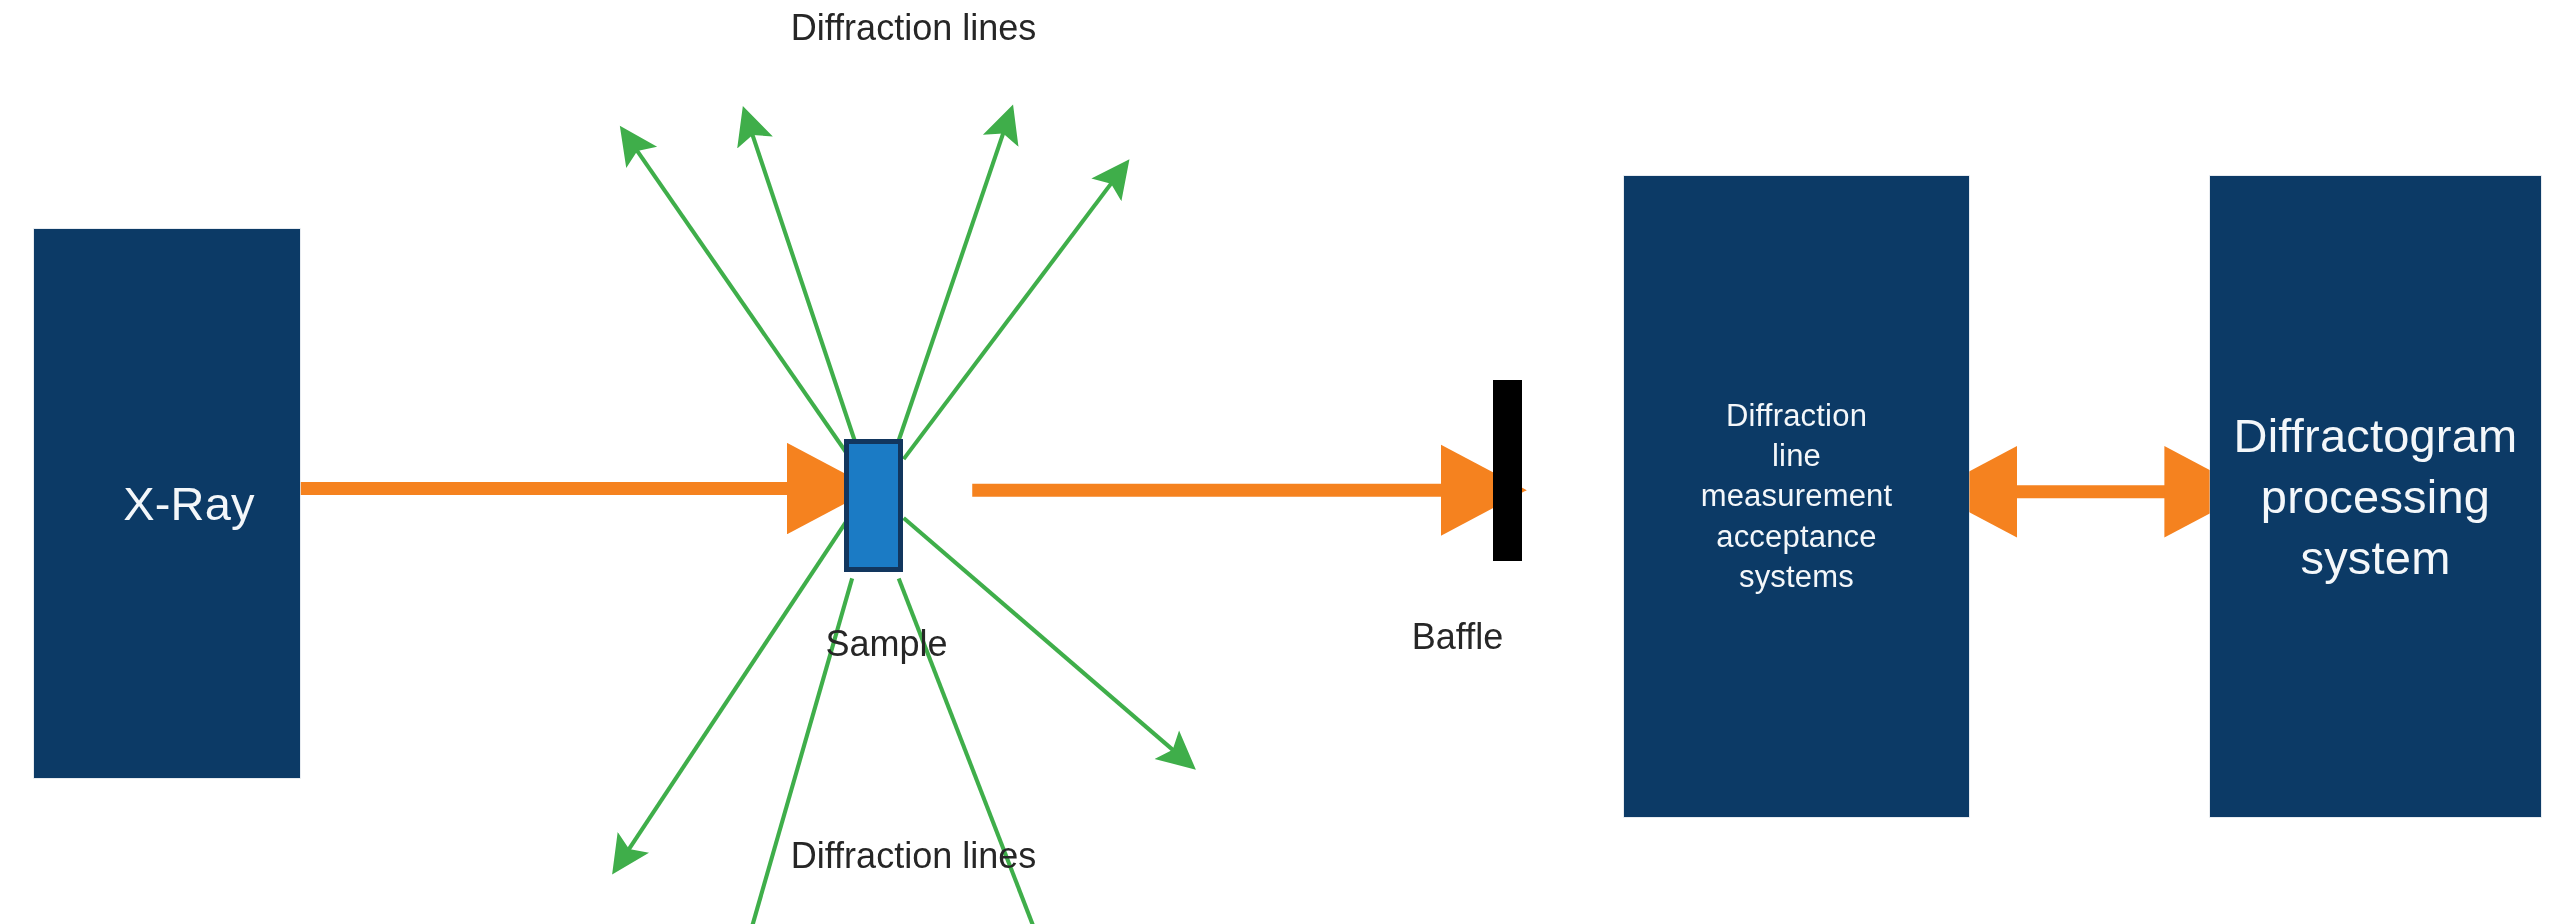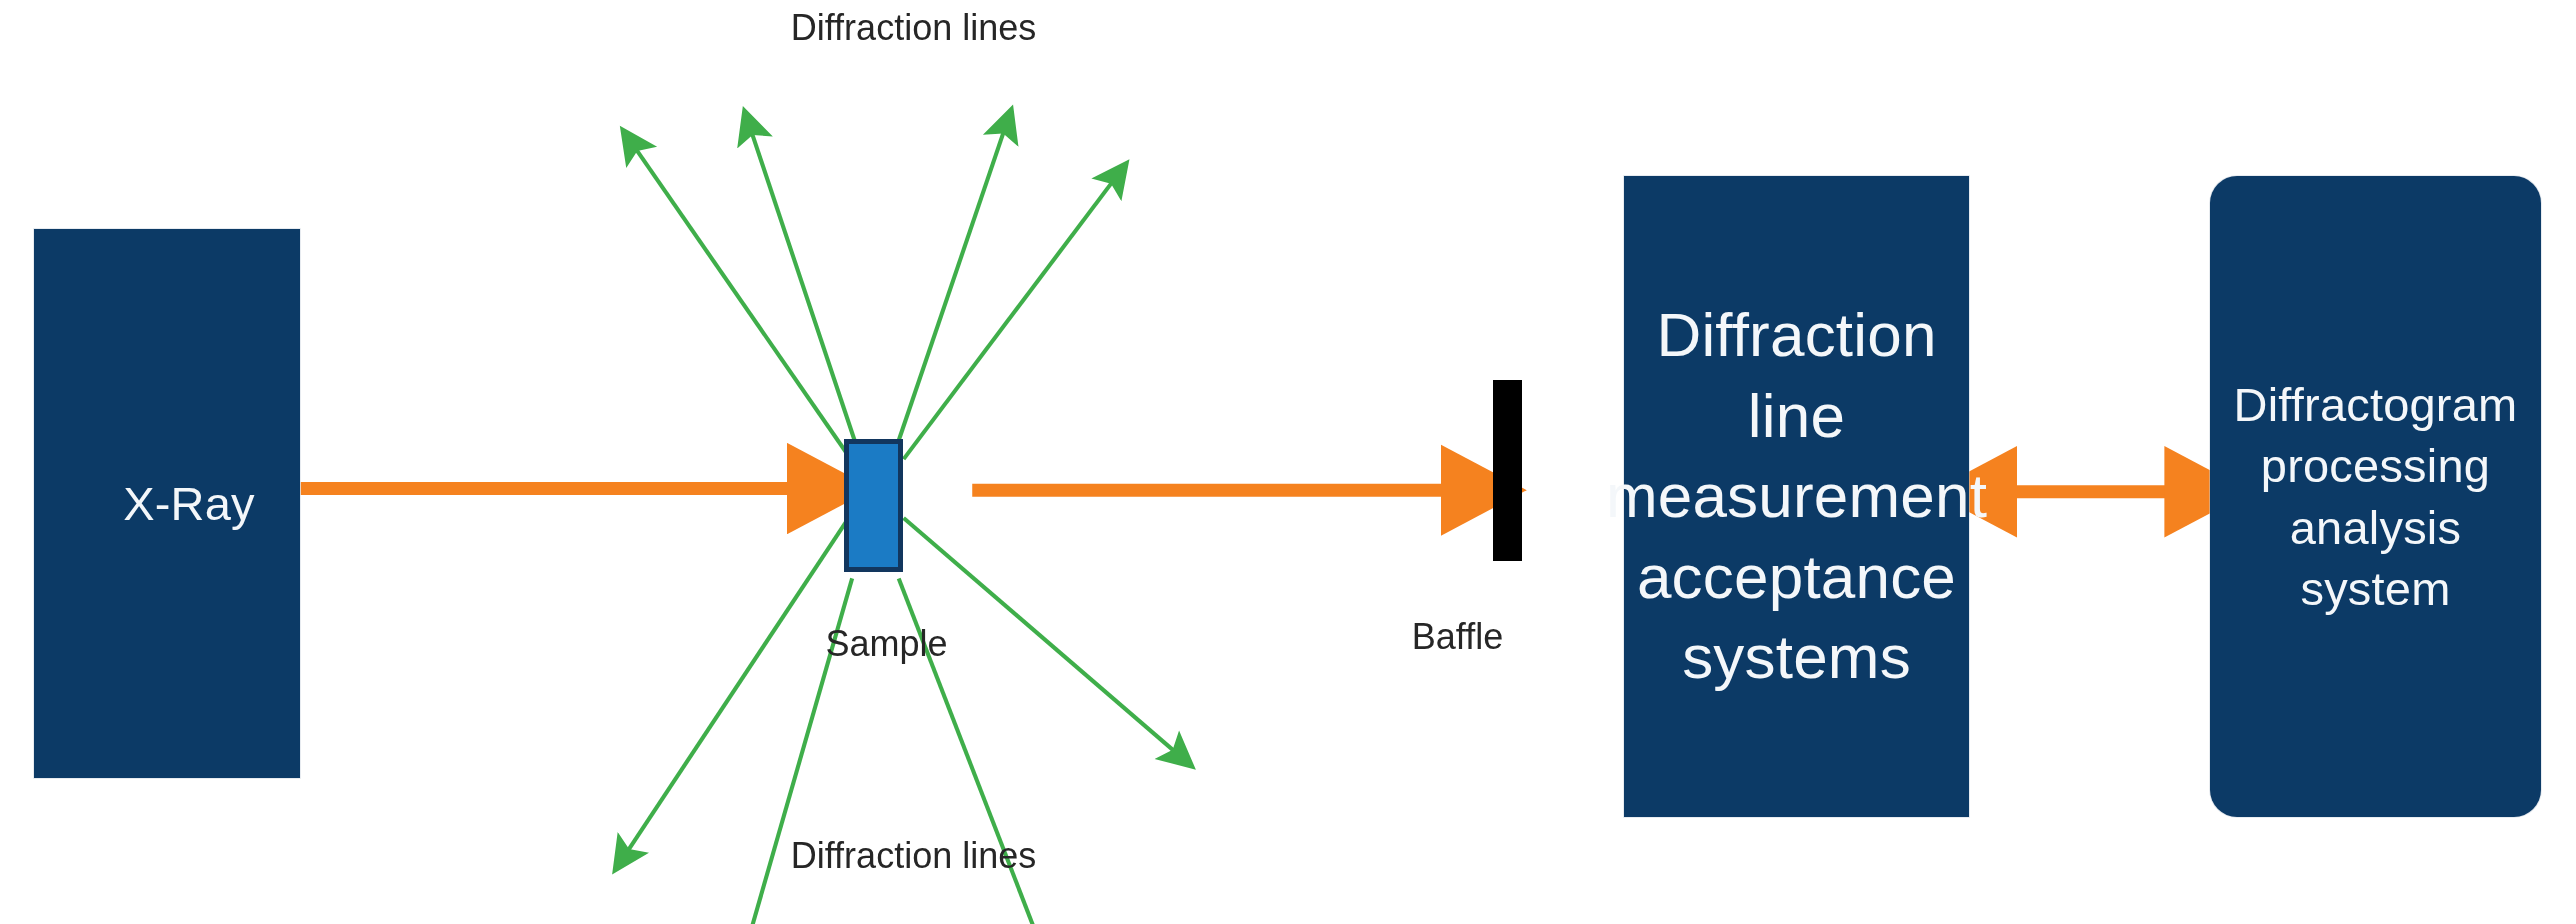--- a/index.html
+++ b/index.html
@@ -11,23 +11,23 @@
   .navy-box{position:absolute;background:#0c3a66;display:flex;align-items:center;
             justify-content:center;box-sizing:border-box;
             box-shadow:0 0 0 0.8px rgba(200,210,220,.55);}
   .navy-box .bx-txt{color:#f4f7fa;text-align:center;line-height:1.30;
             font-weight:400;letter-spacing:0.2px;}
 
   #box-generator{left:34px;top:229px;width:266px;height:549px;}
   #box-generator .bx-txt{font-size:47px;margin-left:44px;}
 
   #box-acceptance{left:1624px;top:176px;width:345px;height:641px;}
-  #box-acceptance .bx-txt{font-size:62px;}
+  #box-acceptance .bx-txt{font-size:31px;}
 
-  #box-processing{left:2210px;top:176px;width:331px;height:641px;border-radius:27px;}
+  #box-processing{left:2210px;top:176px;width:331px;height:641px;}
   #box-processing .bx-txt{font-size:47px;}
 
   
   #sample-box{position:absolute;left:844px;top:439px;width:59px;height:133px;
               background:#1b7bc5;border:5.7px solid #12365e;box-sizing:border-box;}
 
   
   #baffle-bar{position:absolute;left:1493px;top:380px;width:29px;height:181px;
               background:#000000;}
 
@@ -112,21 +112,20 @@
       <div>measurement</div>
       <div>acceptance</div>
       <div>systems</div>
     </div>
   </div>
 
   <div class="navy-box" id="box-processing">
     <div class="bx-txt">
       <div>Diffractogram</div>
       <div>processing</div>
-      <div>analysis</div>
       <div>system</div>
     </div>
   </div>
 
   <div id="sample-box"></div>
   <div id="baffle-bar"></div>
 
   <div class="plain-label" id="label-diffraction-top">Diffraction lines</div>
 
   <div class="plain-label" id="label-diffraction-bottom">Diffraction lines</div>

